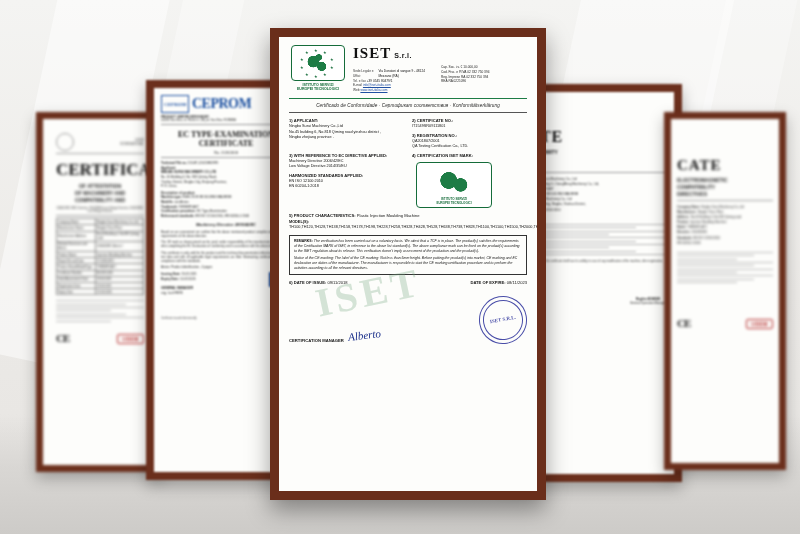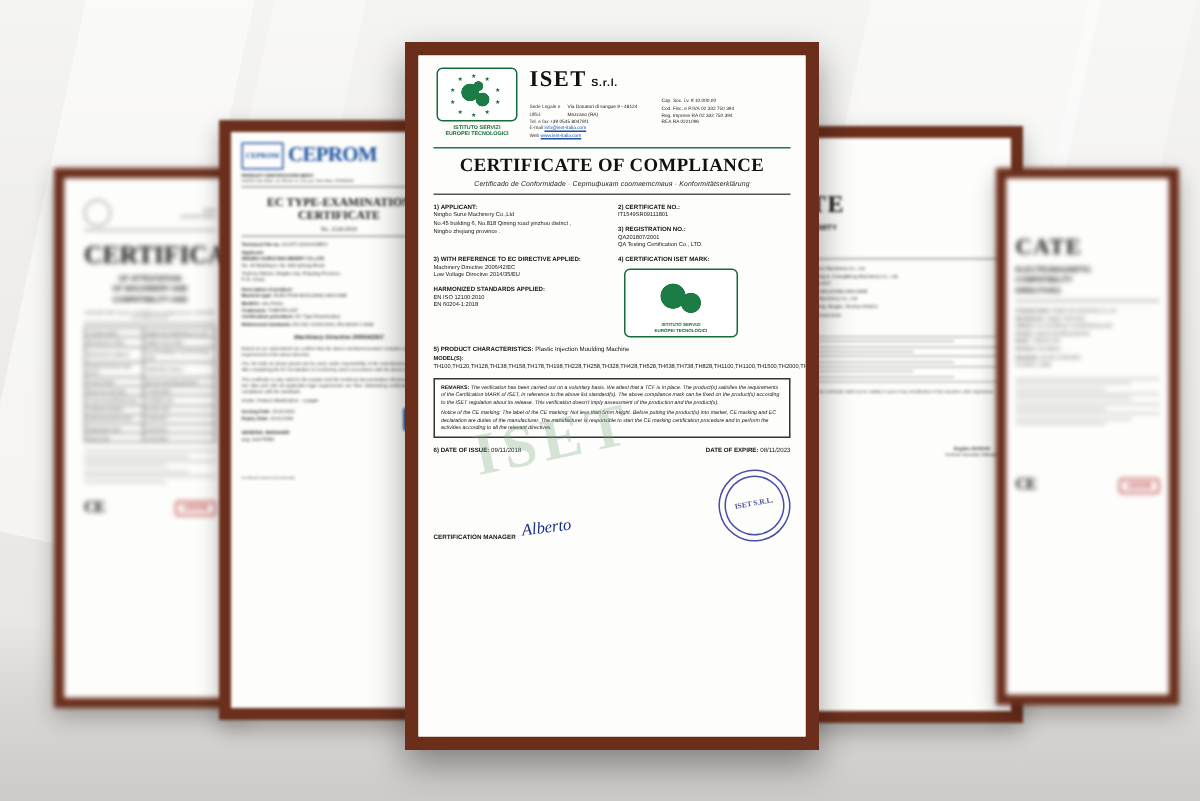--- a/index.html
+++ b/index.html
@@ -600,21 +600,20 @@
                 <div class="row"><span class="k">Cod. Fisc. e P.IVA</span>&nbsp;<span class="v">02 332 750 394</span></div>
                 <div class="row"><span class="k">Reg. Imprese</span>&nbsp;<span class="v">RA 02 332 750 394</span></div>
                 <div class="row"><span class="k">REA</span>&nbsp;<span class="v">RA 0221096</span></div>
               </div>
             </div>
           </div>
         </div>
 
         <div class="greenline"></div>
 
-        <div class="c-title">CERTIFICATE OF COMPLIANCE</div>
         <div class="c-subtitle">Certificado de Conformidade · Сертификат соответствия · Konformitätserklärung</div>
         <div class="c-rule"></div>
 
         <div class="c-body">
 
           <div class="c-grid">
             <div class="c-col">
               <div><span class="lbl">1)</span>
                    <span class="lbl">APPLICANT:</span></div>
               <div class="small">Ningbo Surui Machinery Co.,Ltd</div>

